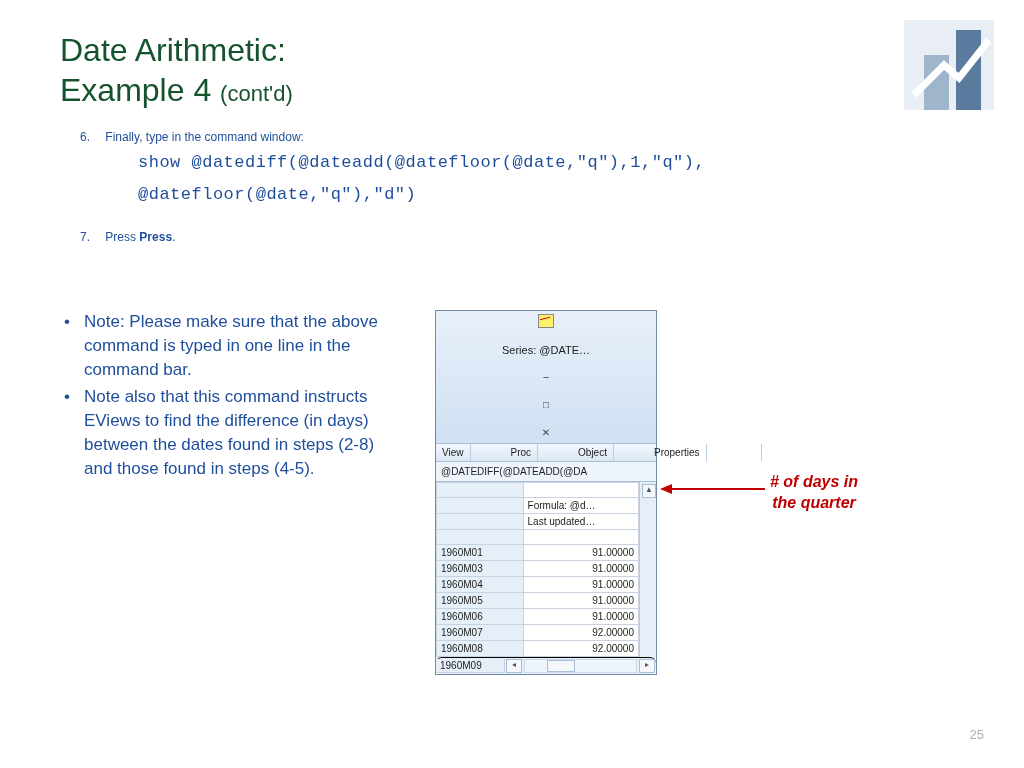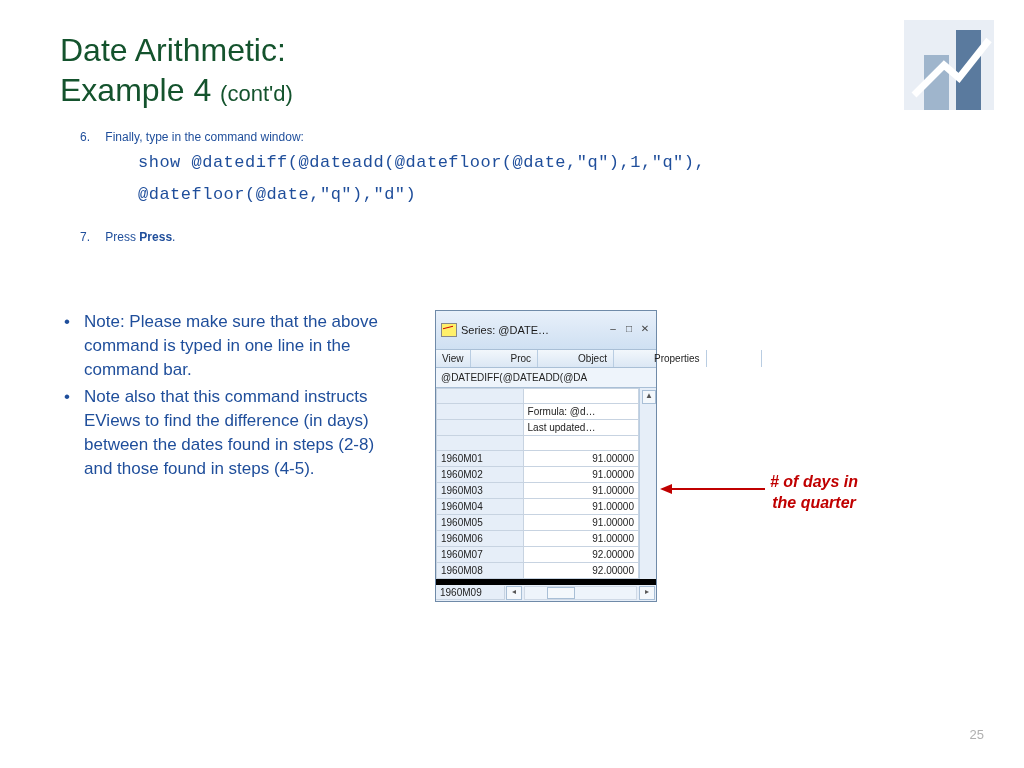--- a/index.html
+++ b/index.html
@@ -125,25 +125,26 @@
     left: 435px;
     width: 220px;
     border: 1px solid #6f8aa8;
     background: #d7e4f2;
     font-size: 11px;
     font-family: Tahoma, Arial, sans-serif;
     box-shadow: 0 0 0 1px #fff inset;
   }
   .ev-title {
     background: linear-gradient(#e8f0fa,#cfe0f2);
-    padding: 12px 5px;
+    padding: 3px 5px;
     display: flex;
     align-items: center;
-    gap: 4px;
+    gap: 16px;
     border-bottom: 1px solid #a9bfd6;
+    flex-direction: column;
   }
   .ev-title .icon {
     width: 14px; height: 12px;
     background: #fff06a;
     border: 1px solid #888;
     position: relative;
   }
   .ev-title .icon::after {
     content: "";
     position: absolute;
@@ -225,25 +226,26 @@
     border: 1px solid #a9bfd6;
     font-size: 8px;
     text-align: center;
     line-height: 10px;
     color: #555;
   }
   .ev-scroll .up { top: 2px; }
   .ev-hscroll {
     height: 16px;
     background: #e6eef8;
-    border-top: 6px solid #000000;
+    border-top: 1px solid #000000;
     display: flex;
     align-items: center;
     font-size: 8px;
     color: #555;
+    border-radius: 6px;
   }
   .ev-hscroll .lbl {
     background: #e6eef8;
     border: 1px solid #c7d3e1;
     border-top: none;
     border-left: none;
     width: 60px;
     padding: 1px 4px;
     font-size: 10px;
     color: #222;
@@ -347,24 +349,20 @@
             </tr>
         <tr>
               <td></td>
               <td></td>
             </tr>
         <tr>
               <td>1960M01</td>
               <td>91.00000</td>
             </tr>
         <tr>
-              <td>1960M02</td>
-              <td>91.00000</td>
-            </tr>
-        <tr>
               <td>1960M03</td>
               <td>91.00000</td>
             </tr>
         <tr>
               <td>1960M04</td>
               <td>91.00000</td>
             </tr>
         <tr>
               <td>1960M05</td>
               <td>91.00000</td>

